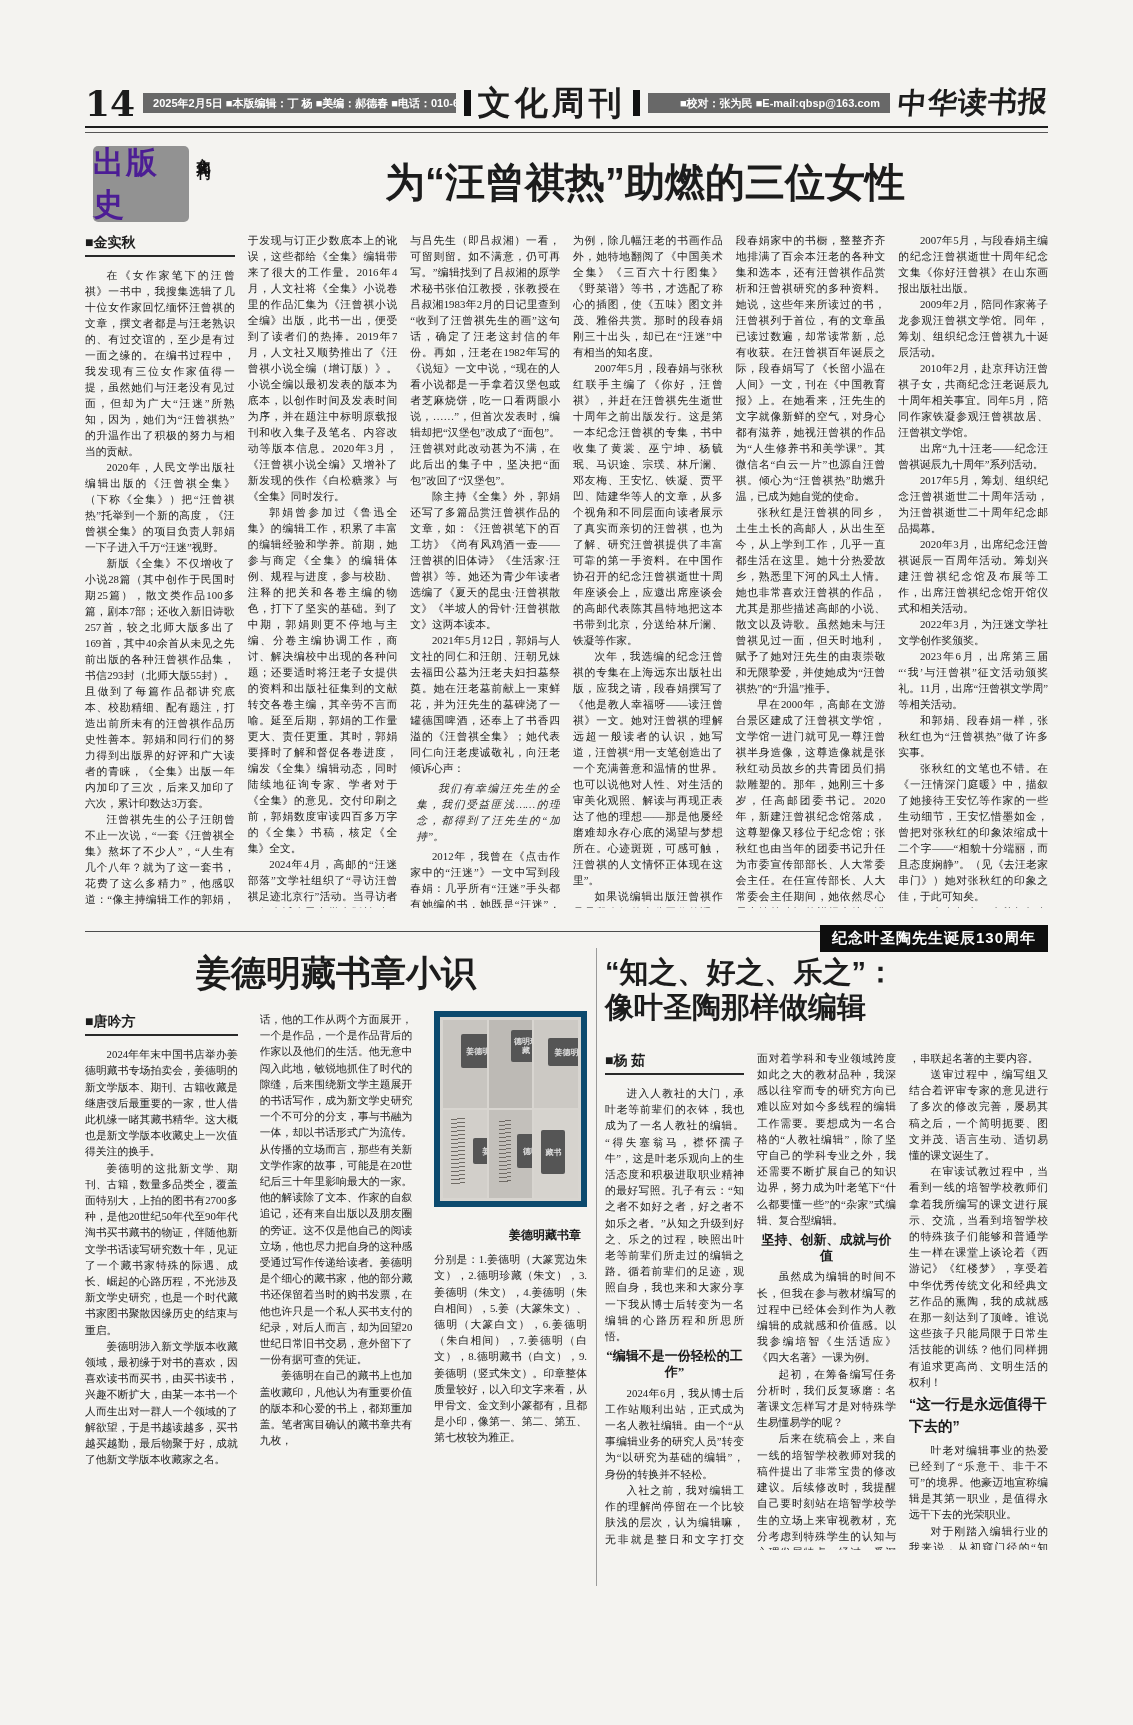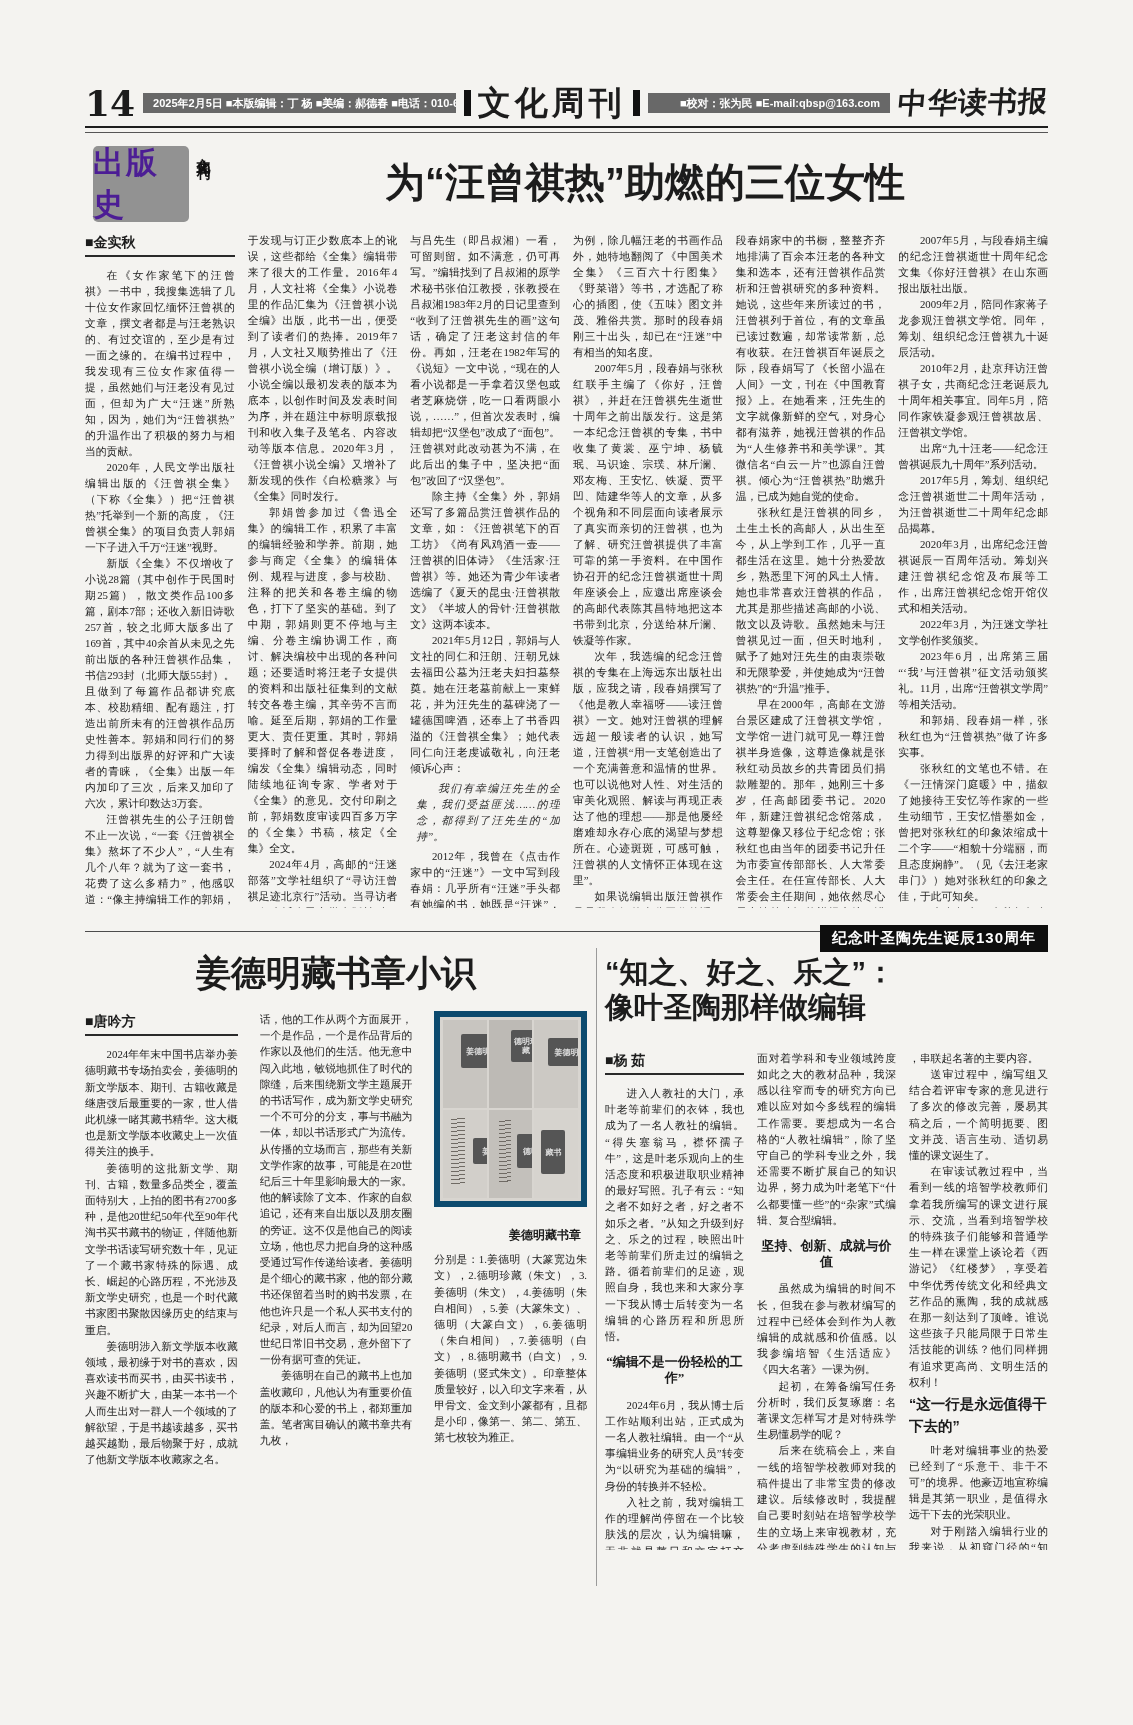--- a/index.html
+++ b/index.html
@@ -75,21 +75,21 @@
   
   .right-art{position:absolute;left:605px;top:925px;width:443px;}
   .banner{position:absolute;right:0;top:0;background:#0e0e0e;color:#fff;
         font-family:"Liberation Sans",sans-serif;font-weight:bold;font-size:15px;
         padding:4px 12px;letter-spacing:1px;}
   .right-title{margin-top:30px;text-align:left;font-family:"Liberation Sans",sans-serif;
         font-weight:bold;font-size:29px;line-height:1.22;}
   .right-body{display:flex;gap:13px;height:500px;overflow:hidden;margin-top:14px;}
   .rcol{flex:1 1 0;overflow:hidden;font-size:10.8px;line-height:16.2px;text-align:justify;}
   .subhead{font-family:Liberation Serif, serif;font-weight:bold;font-size:13px;
-        text-align:center;margin:10px 0;}
+        text-align:center;margin:4px 0;}
   .bigquote{font-family:"Liberation Sans",sans-serif;font-weight:bold;font-size:14.5px;
         text-align:left;line-height:1.5;margin:4px 0;}
 </style>
 </head>
 <body>
 
 <div class="page">
 
   <div class="hdr">
     <div class="pageno">14</div>

